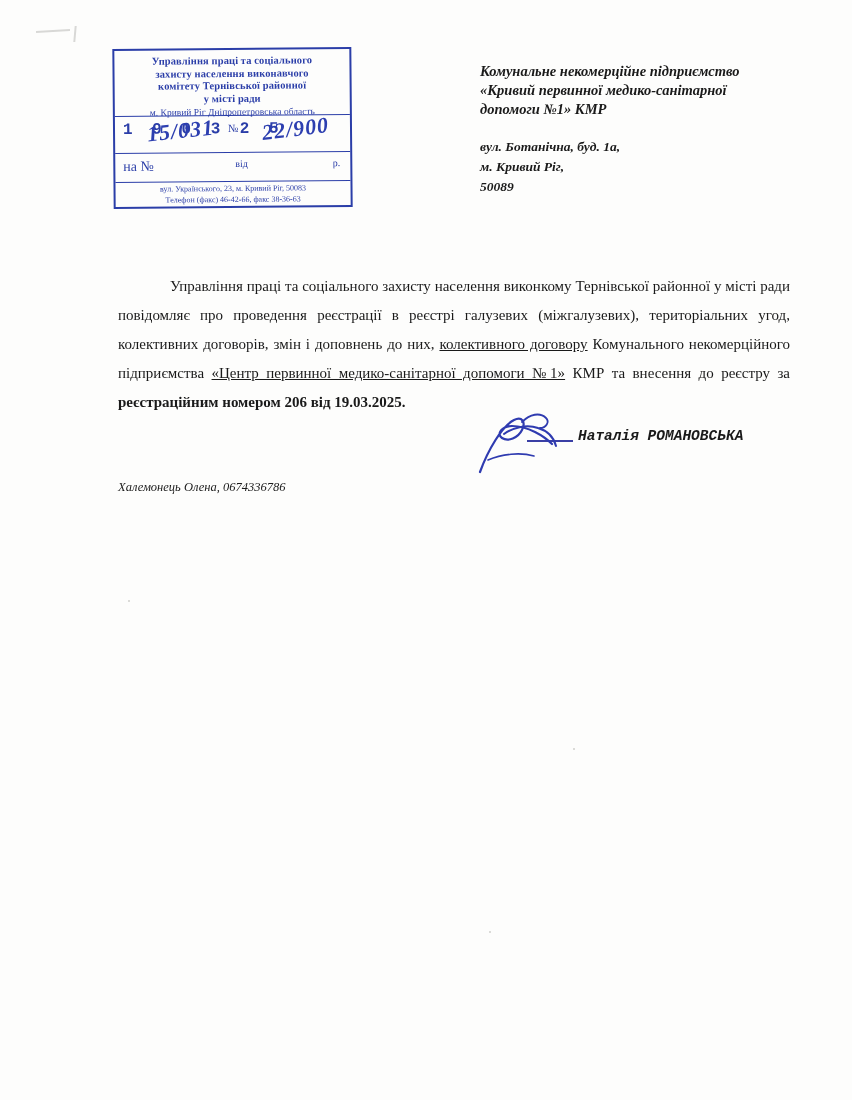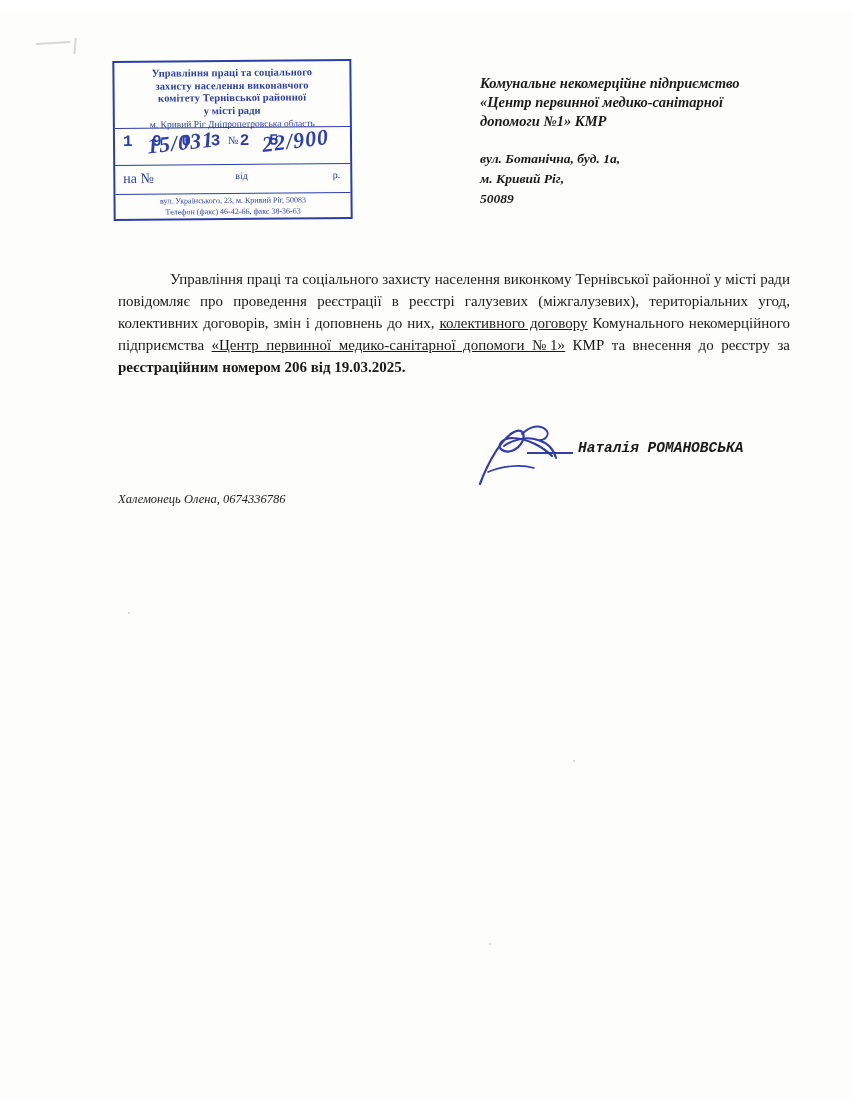--- a/index.html
+++ b/index.html
@@ -14,21 +14,20 @@
     font-family: "Liberation Serif", serif;
     color: #1a1a1a;
     overflow: hidden;
   }
 
   
   .page {
     position: absolute;
     inset: 0;
     background: #fdfdfc;
-    margin-top: 12px;
   }
 
   
   .scan-mark {
     position: absolute;
     background: #d8d8d6;
   }
   .scan-mark.m1 { left: 36px; top: 30px; width: 34px; height: 2px; transform: rotate(-3deg); }
   .scan-mark.m2 { left: 74px; top: 26px; width: 2px; height: 16px; transform: rotate(5deg); }
   .speck { position: absolute; width: 2px; height: 2px; background: #cfcfcd; border-radius: 50%; }
@@ -157,24 +156,24 @@
     font-style: italic;
     font-size: 13.5px;
     line-height: 20px;
     font-weight: bold;
   }
 
   
   .body-text {
     position: absolute;
     left: 118px;
-    top: 256px;
+    top: 272px;
     width: 672px;
     font-size: 15px;
-    line-height: 22px;
+    line-height: 29px;
     text-align: justify;
     text-indent: 52px;
   }
   .u { text-decoration: underline; }
   .b { font-weight: bold; }
 
   
   .sign-title {
     position: absolute;
     left: 118px;
@@ -251,21 +250,21 @@
       <div>Телефон (факс) 46-42-66, факс 38-36-63</div>
     </div>
   </div>
 
   <div class="hand hand-num">15/031</div>
   <div class="hand hand-num2">22/900</div>
 
   <div class="addressee">
     <div class="addressee-name">
       <div>Комунальне некомерційне підприємство</div>
-      <div>«Центр первинної медико-санітарної</div>
+      <div>«Кривий первинної медико-санітарної</div>
       <div>допомоги №1» КМР</div>
     </div>
     <div class="addressee-addr">
       <div>вул. Ботанічна, буд. 1а,</div>
       <div>м. Кривий Ріг,</div>
       <div>50089</div>
     </div>
   </div>
 
   <div class="body-text"><span>Управління праці та соціального захисту населення виконкому Тернівської районної у місті ради повідомляє про проведення реєстрації в реєстрі галузевих (міжгалузевих), територіальних угод, колективних договорів, змін і доповнень до них, </span><span class="u">колективного договору</span><span> Комунального некомерційного підприємства </span><span class="u">«Центр первинної медико-санітарної допомоги №1»</span><span> КМР та внесення до реєстру за </span><span class="b">реєстраційним номером</span><span> </span><span class="b">206</span><span> </span><span class="b">від</span><span> </span><span class="b">19.03.2025.</span></div>

